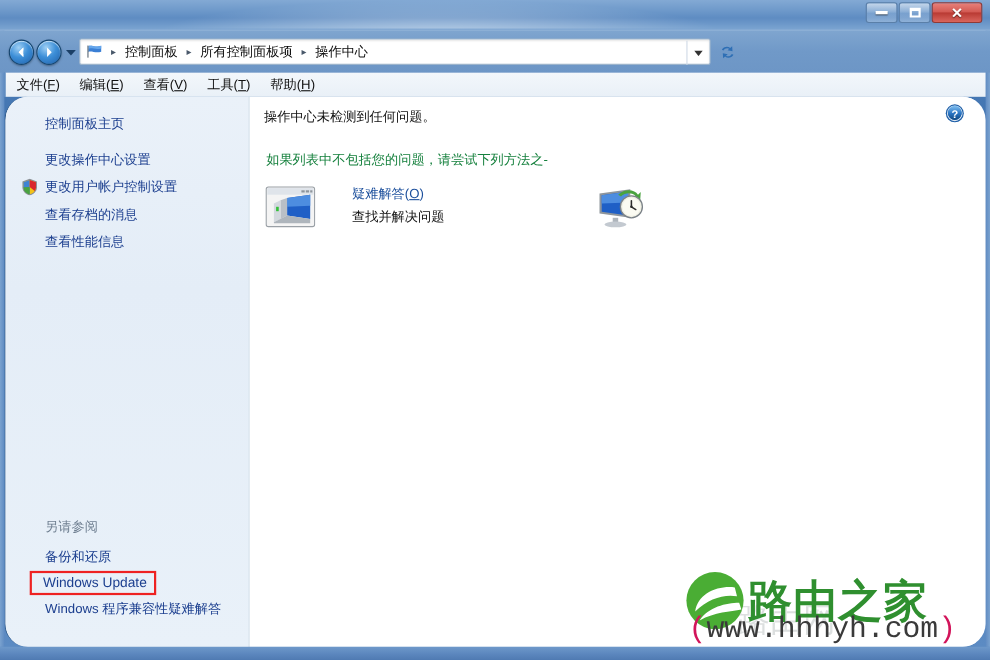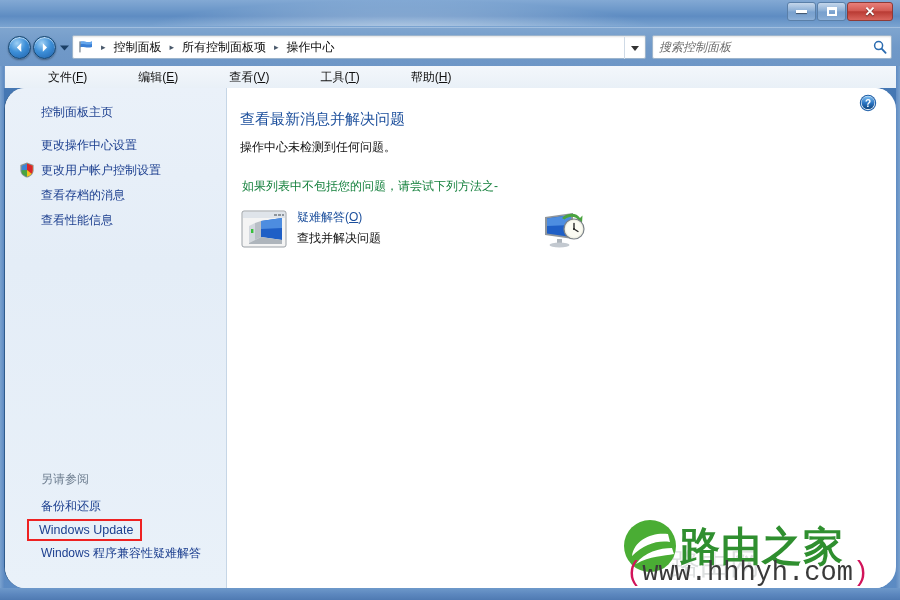--- a/index.html
+++ b/index.html
@@ -117,21 +117,21 @@
   #searchbox input::placeholder { color: #6d6d6d; font-style: italic; opacity: 1; }
   #search-icon { width: 22px; display: flex; align-items: center; justify-content: center; }
 
   
   #menubar {
     position: absolute; left: 4px; top: 66px; width: 892px; height: 22px;
     background: linear-gradient(180deg, #f3f7fb 0%, #e9f0f7 100%);
     border-left: 1px solid #6d96c6;
     display: flex; align-items: center; padding-left: 10px; gap: 18px;
   }
-  .menuitem { font-size: 12px; color: #111; white-space: nowrap; margin-left: 33px; }
+  .menuitem { font-size: 12px; color: #111; white-space: nowrap; }
   .menuitem u { text-decoration: underline; }
 
   
   #contentframe {
     position: absolute; left: 4px; top: 88px; width: 892px; height: 500px;
     background: #fff;
     border-left: 1px solid #2f5b8c;
     overflow: hidden;
     border-radius: 21px;
   }
@@ -194,21 +194,21 @@
   .chev {
     width: 20px; height: 20px; border-radius: 50%;
     background: radial-gradient(circle at 40% 28%, #ffffff 0%, #f0f0f0 45%, #d2d2d2 100%);
     border: 1px solid #9b9b9b;
     display: flex; align-items: center; justify-content: center;
     box-shadow: inset 0 1px 1px rgba(255,255,255,0.9);
   }
   #tryline { font-size: 12px; color: #15803d; padding: 22px 0 0 15px; }
 
   #tiles { display: flex; padding: 14px 0 0 14px; }
-  .tile { display: flex; align-items: flex-start; }
+  .tile { display: flex; align-items: flex-start; gap: 23px; }
   .tile-icon { width: 46px; height: 42px; flex: 0 0 46px; margin-right: 10px; }
   .tile-title { font-size: 12px; color: #1c4f9c; line-height: 16px; }
   .tile-title u { text-decoration: underline; }
   .tile-desc { font-size: 12px; color: #111; margin-top: 5px; line-height: 16px; }
   #tile-a { width: 300px; }
 
   
   #bottombar {
     position: absolute; left: 0; top: 588px; width: 900px; height: 12px;
     background: linear-gradient(180deg, #6e99ca 0%, #5d88bf 50%, #4f7ab2 100%);
@@ -313,29 +313,20 @@
         </span>
       </div>
 
       <div id="refreshbtn">
         <svg width="17" height="17" viewBox="0 0 17 17">
           <path d="M3.2 6.2 C4.6 3.4, 8.6 2.6, 10.8 4.6 L12.6 3.0 L12.9 7.6 L8.4 6.6 L10.0 5.4 C8.4 4.2, 5.7 4.8, 4.8 6.9 Z" fill="#2e6fb5"></path>
           <path d="M13.8 10.8 C12.4 13.6, 8.4 14.4, 6.2 12.4 L4.4 14.0 L4.1 9.4 L8.6 10.4 L7.0 11.6 C8.6 12.8, 11.3 12.2, 12.2 10.1 Z" fill="#2e6fb5"></path>
         </svg>
       </div>
 
-      <div id="searchbox">
-        <input type="text" placeholder="搜索控制面板" style="">
-        <span id="search-icon">
-          <svg width="14" height="14" viewBox="0 0 14 14">
-            <circle cx="5.6" cy="5.6" r="4.0" fill="none" stroke="#2a6bb0" stroke-width="1.5"></circle>
-            <line x1="8.6" y1="8.6" x2="12.6" y2="12.8" stroke="#2a6bb0" stroke-width="1.8" stroke-linecap="round"></line>
-          </svg>
-        </span>
-      </div>
 
     </div>
   </div>
 
   <div id="menubar">
     <span class="menuitem"><span>文件</span>(<u>F</u>)</span>
     <span class="menuitem"><span>编辑</span>(<u>E</u>)</span>
     <span class="menuitem"><span>查看</span>(<u>V</u>)</span>
     <span class="menuitem"><span>工具</span>(<u>T</u>)</span>
     <span class="menuitem"><span>帮助</span>(<u>H</u>)</span>
@@ -407,21 +398,20 @@
             <linearGradient id="hg" x1="0" y1="0" x2="0" y2="1">
               <stop offset="0%" stop-color="#7fc0f2"></stop>
               <stop offset="55%" stop-color="#2a74c2"></stop>
               <stop offset="100%" stop-color="#10477f"></stop>
             </linearGradient>
           </defs>
           <text x="9" y="13" font-size="10" font-weight="bold" text-anchor="middle" fill="#ffffff" font-family="Liberation Sans, sans-serif">?</text>
         </svg>
       </div>
 
-      <div id="main-head">查看最新消息并解决问题</div>
       <div id="main-sub">操作中心未检测到任何问题。</div>
 
 
       <div id="tryline">如果列表中不包括您的问题，请尝试下列方法之-</div>
 
       <div id="tiles">
 
         <div class="tile" id="tile-a">
           <span class="tile-icon">
             <svg width="46" height="42" viewBox="0 0 46 42">

